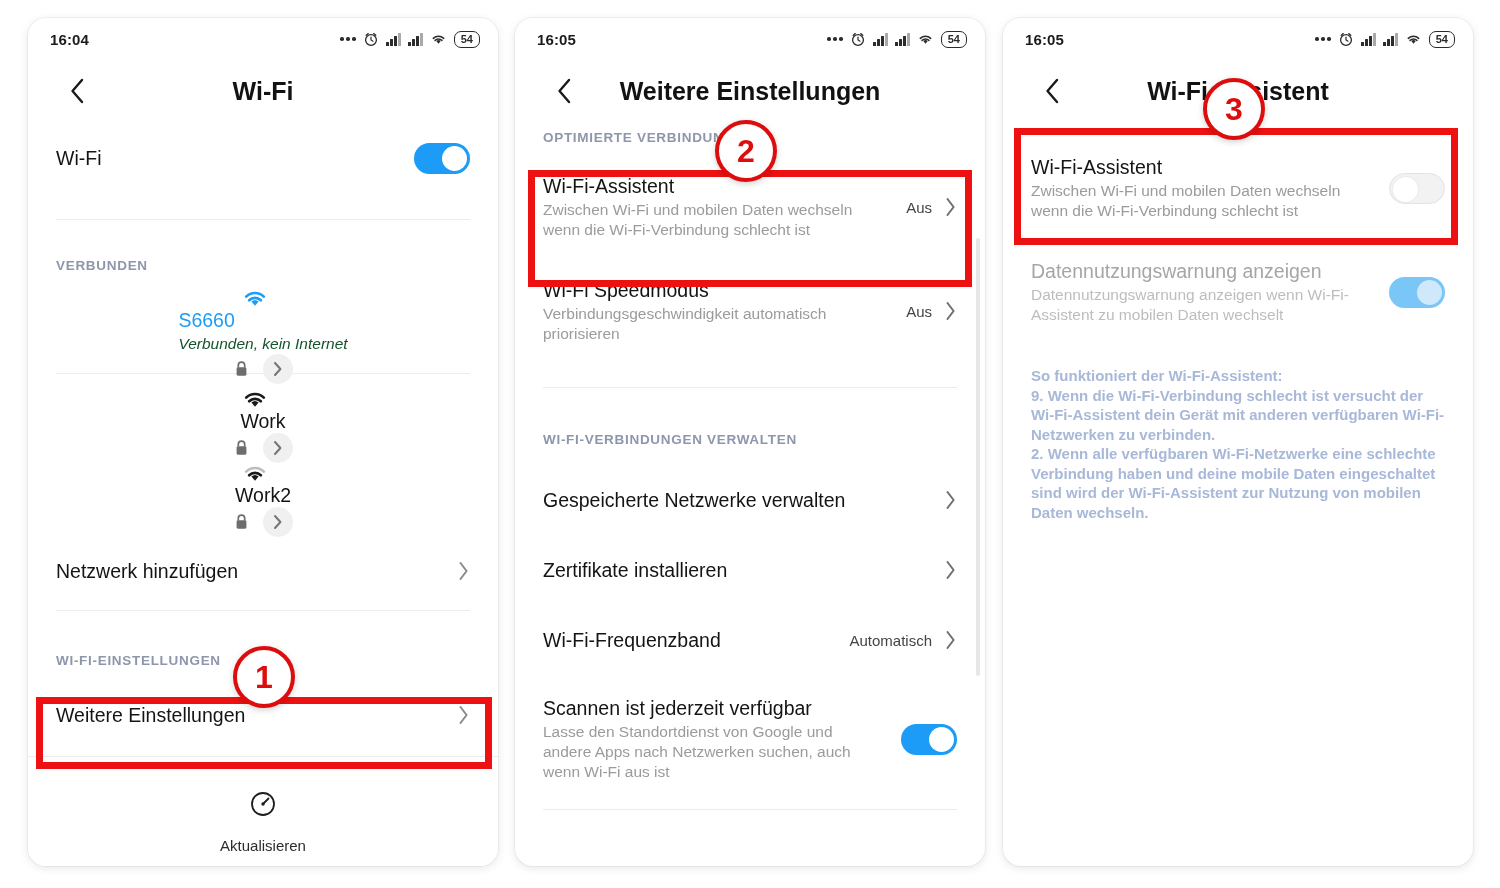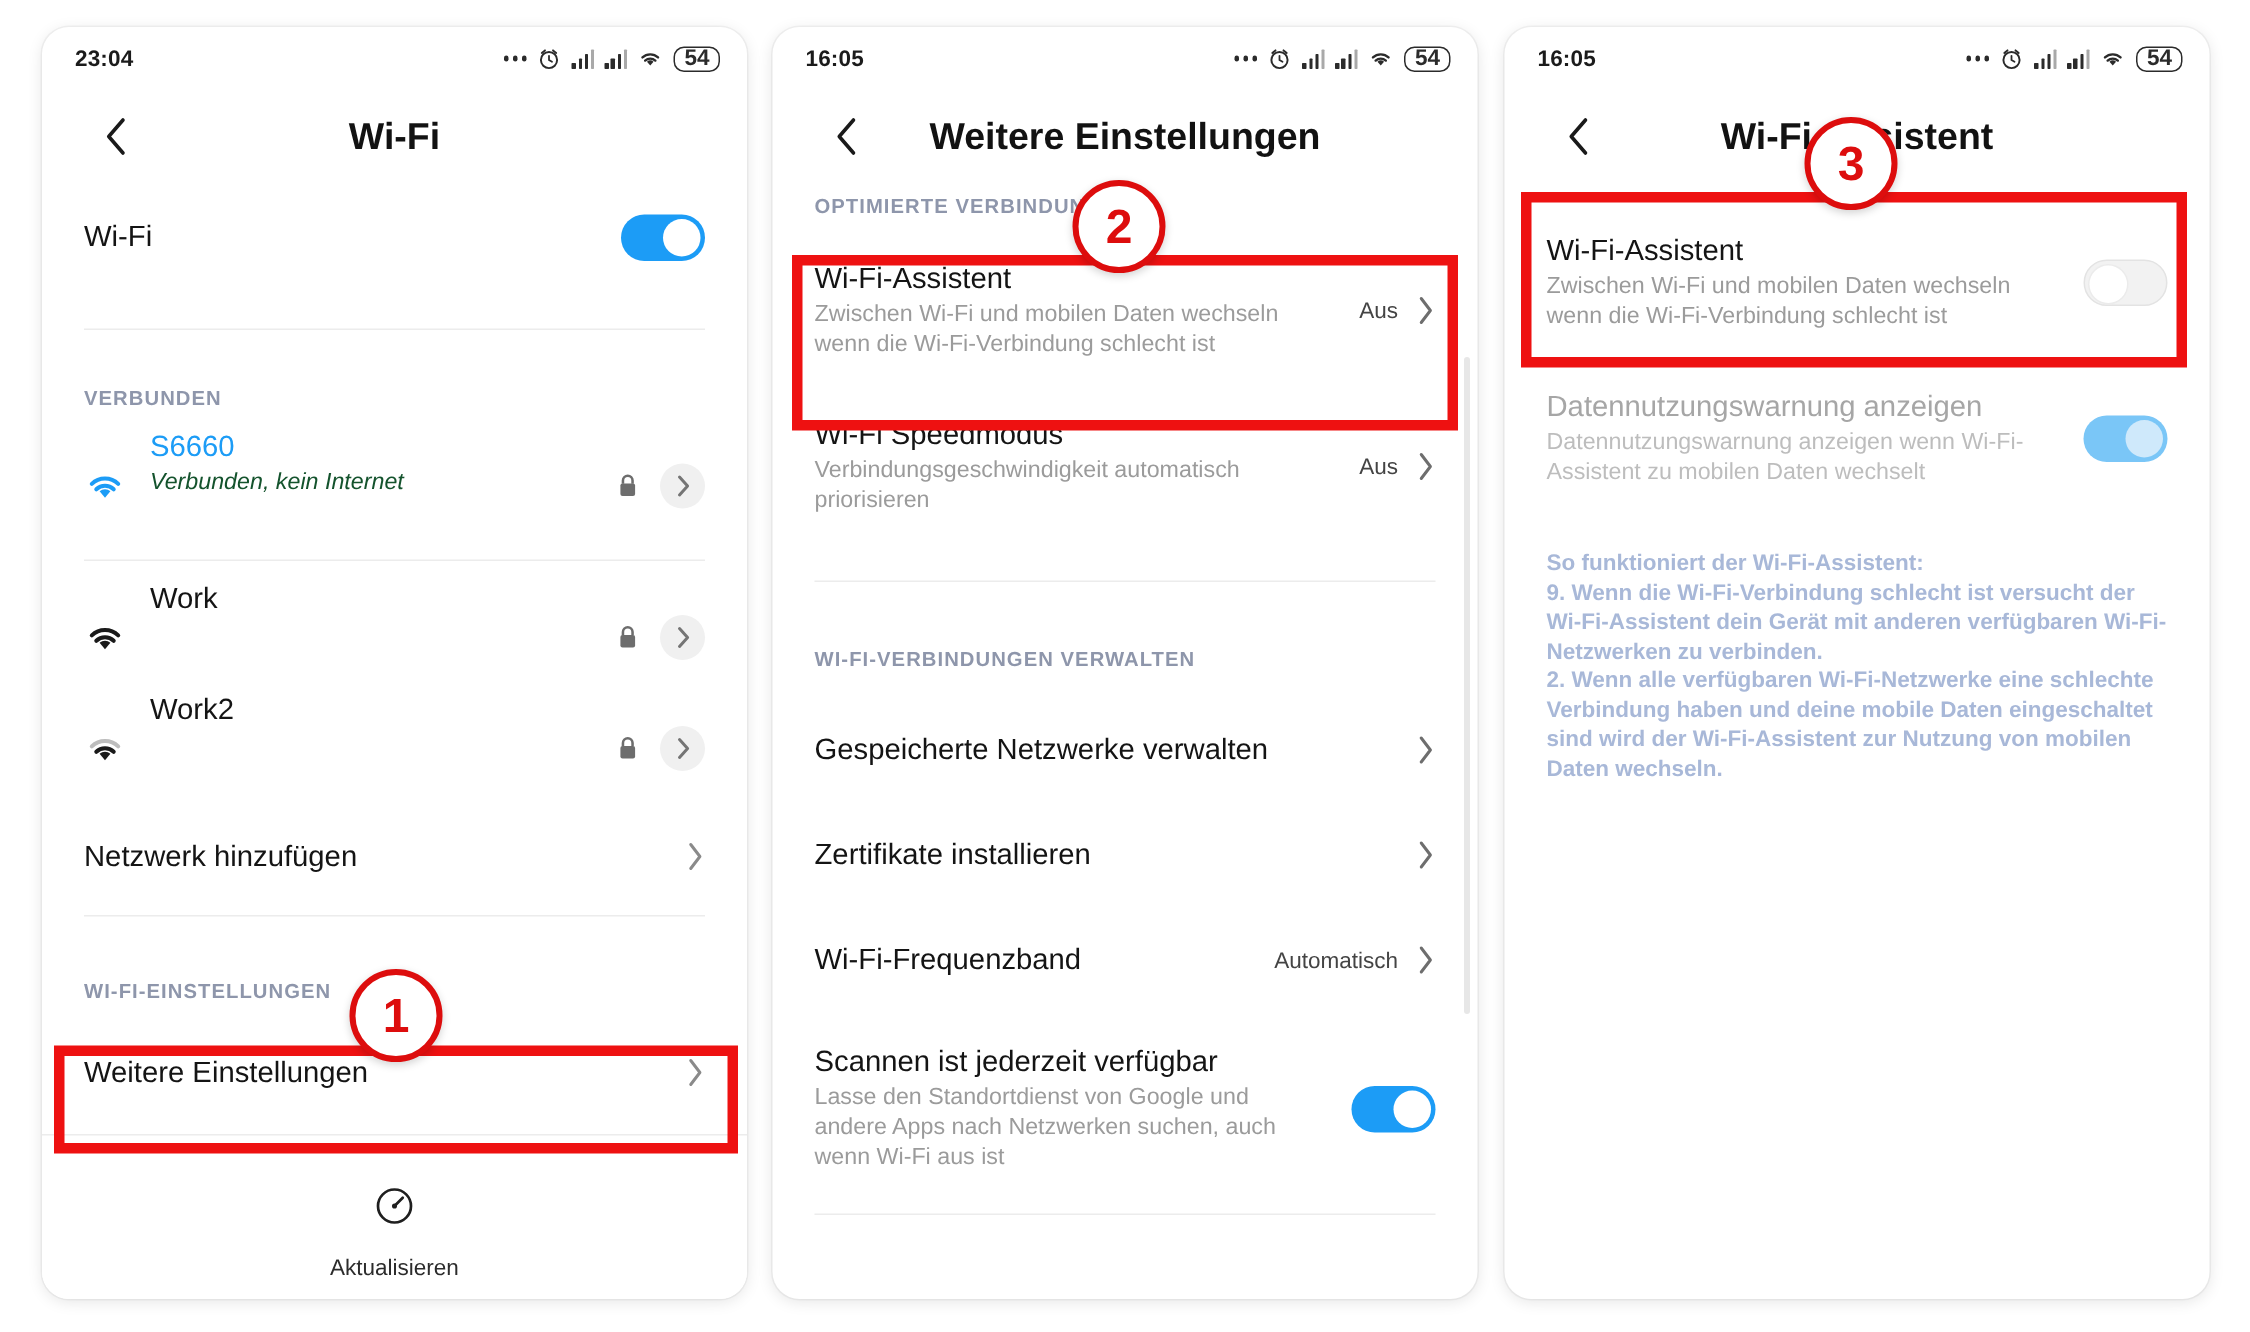--- a/index.html
+++ b/index.html
@@ -53,21 +53,21 @@
   .dots3 i { width: 3.5px; height: 3.5px; border-radius: 50%; background: #2b2b2b; display: block; }
   .sig { display: flex; align-items: flex-end; gap: 1.4px; height: 13px; }
   .sig b { width: 2.7px; background: #2b2b2b; display: block; border-radius: 0.5px; }
   .sig b:nth-child(1) { height: 4px; }
   .sig b:nth-child(2) { height: 6.5px; }
   .sig b:nth-child(3) { height: 9.5px; }
   .sig b:nth-child(4) { height: 13px; background: #a9a9a9; }
   .batt {
     border: 1.6px solid #2b2b2b;
     border-radius: 7px;
-    font-size: 15px;
+    font-size: 11px;
     font-weight: bold;
     color: #2b2b2b;
     padding: 0px 6px 1px 6px;
     line-height: 14px;
     height: 17px;
     display: flex; align-items: center;
   }
 
   
   .appbar {
@@ -151,23 +151,24 @@
   .tog.on.dim  { background: #7ac6f7; }
   .tog.on.dim i { background: #cfe9fb; }
 
   
   .p1-wifi-row {
     display: flex; align-items: center; justify-content: space-between;
     padding: 0 28px;
     height: 72px;
   }
   .net-row {
-    display: flex; 
+    display: flex; align-items: center;
     padding: 0 28px;
     height: 74px;
+    flex-direction: column;
   }
   .net-icon { width: 44px; display: flex; align-items: center; }
   .net-txt { flex: 1; }
   .net-right { display: flex; align-items: center; gap: 14px; }
   .lock svg { display: block; }
   .addnet {
     display: flex; align-items: center; justify-content: space-between;
     padding: 0 28px; height: 70px;
   }
   .refresh-bar {
@@ -231,21 +232,21 @@
   }
 </style>
 </head>
 <body>
 
 <div class="stage">
 
   <div class="phone" id="phone1">
 
     <div class="statusbar">
-      <div class="status-time">23:04</div>
+      <div class="status-time">16:04</div>
       <div class="status-icons">
         <span class="dots3">
             <i></i>
             <i></i>
             <i></i>
           </span>
         <svg width="16" height="16" viewBox="0 0 16 16">
           <circle cx="8" cy="9" r="5.4" fill="none" stroke="#2b2b2b" stroke-width="1.3"></circle>
           <path d="M8 6.2 L8 9 L10 10.2" fill="none" stroke="#2b2b2b" stroke-width="1.2" stroke-linecap="round"></path>
           <path d="M3.2 4.3 L5.3 2.6 M12.8 4.3 L10.7 2.6" stroke="#2b2b2b" stroke-width="1.3" stroke-linecap="round"></path>

